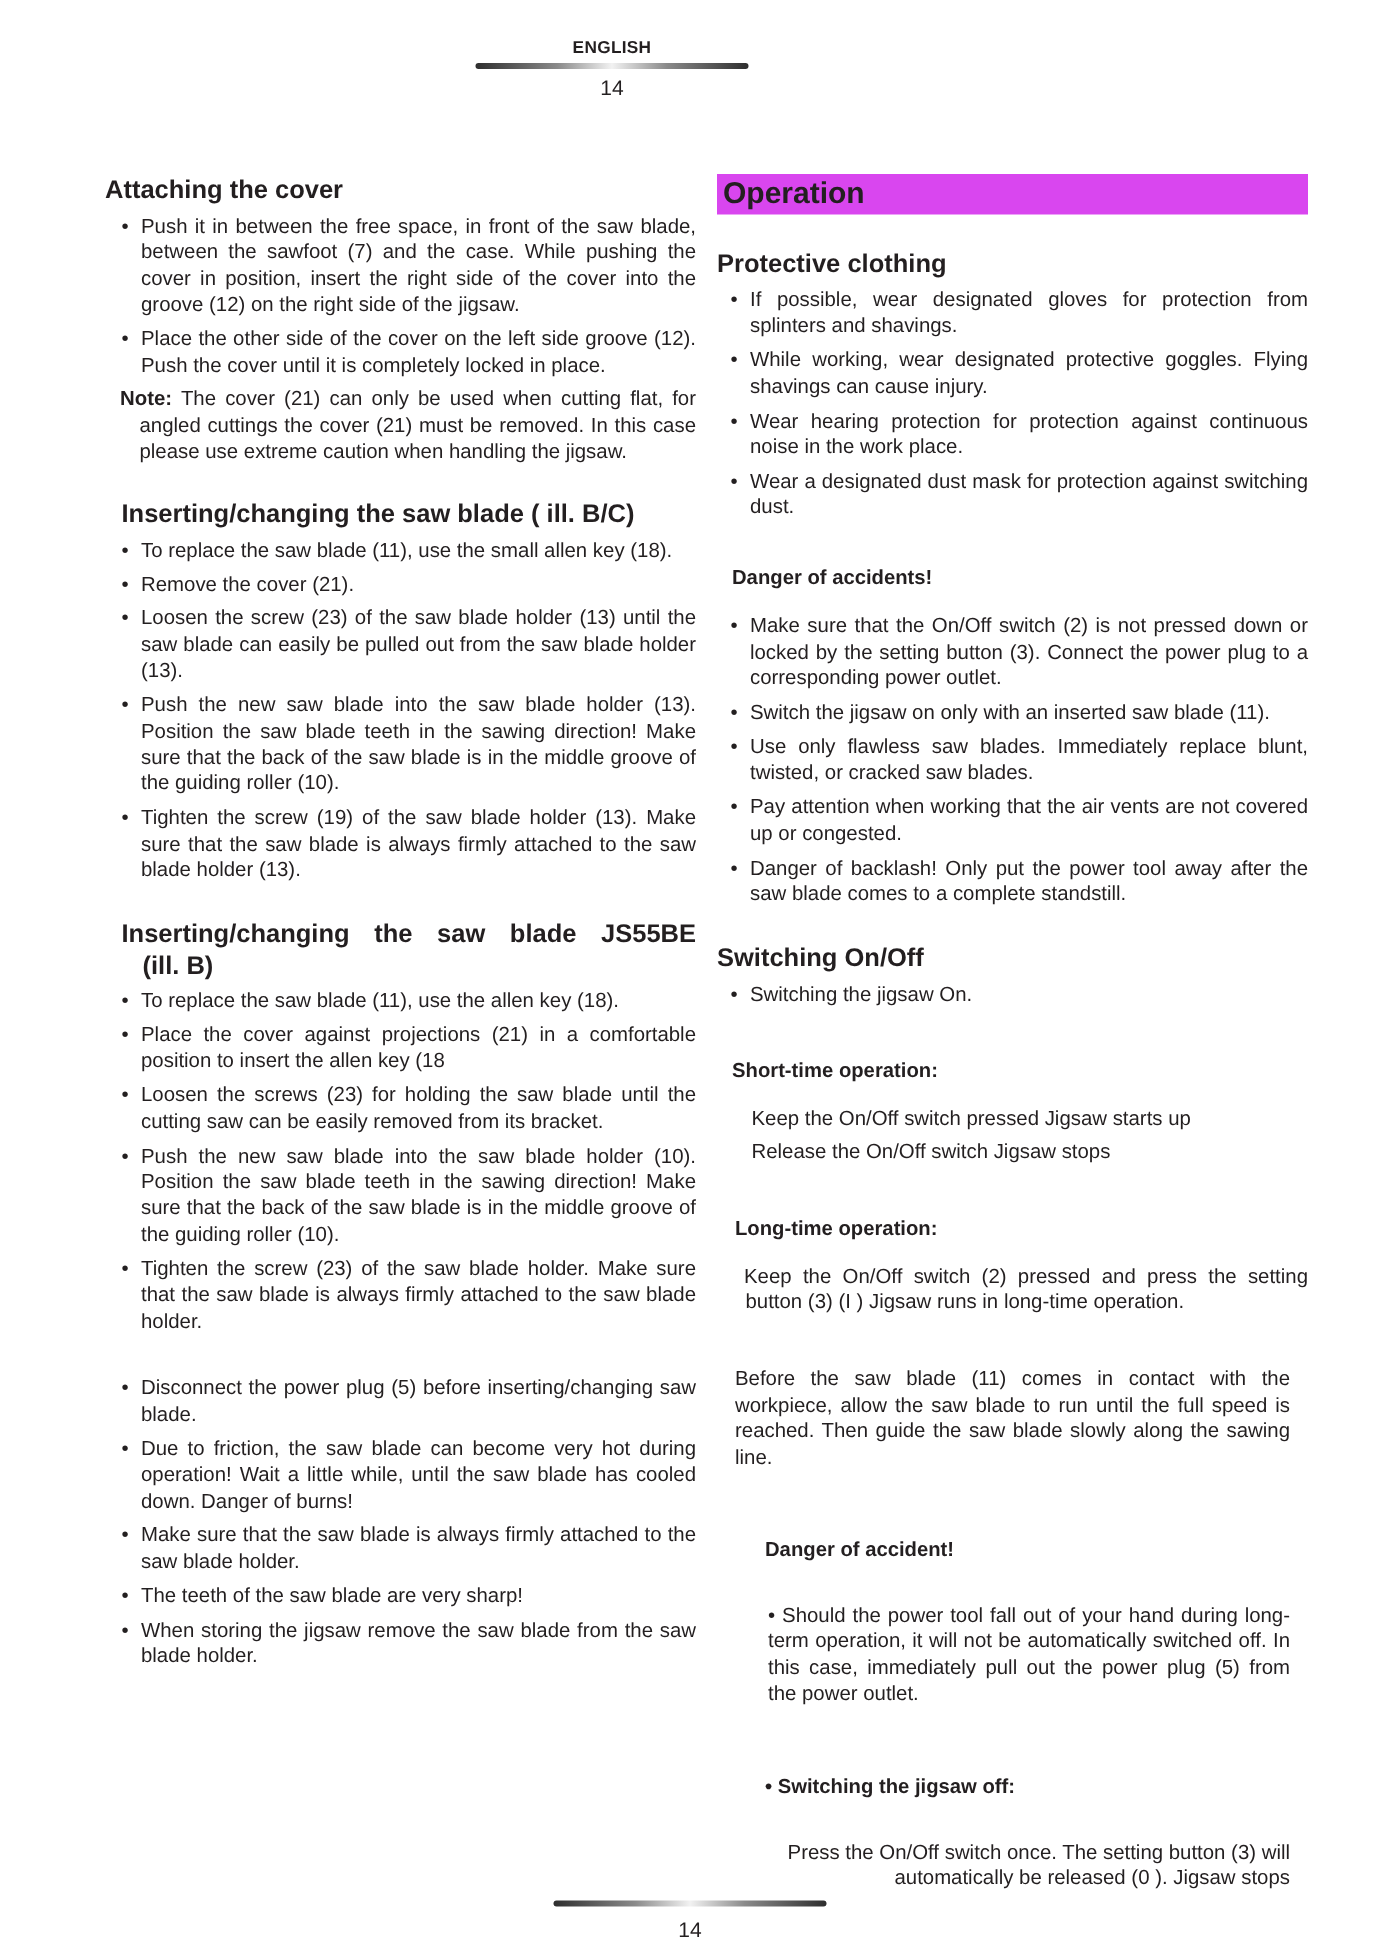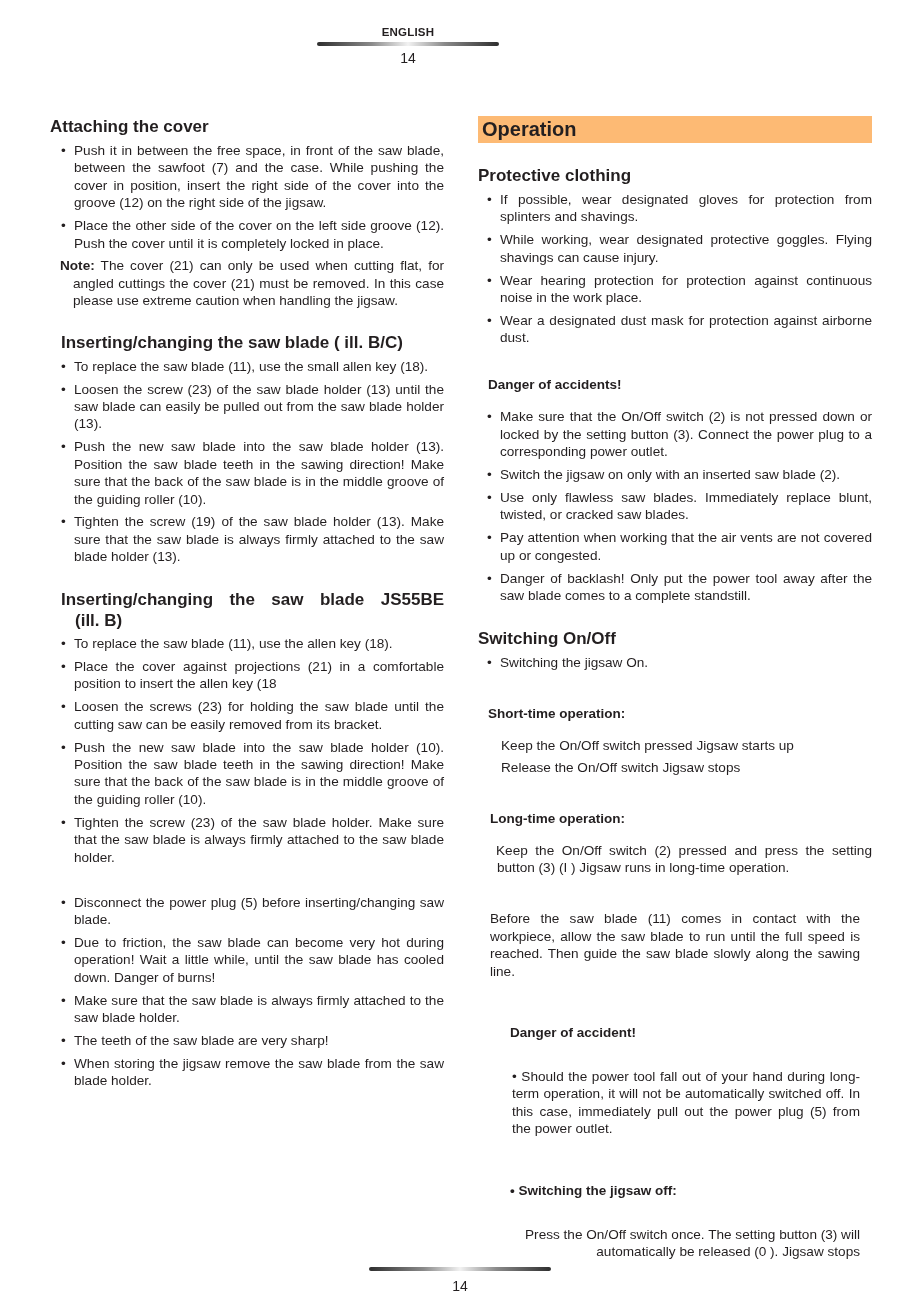--- a/index.html
+++ b/index.html
@@ -11,31 +11,31 @@
     .header .lang { font-size: 11.5px; font-weight: bold; letter-spacing: 0.2px; line-height: 16px; }
     .rule {
       width: 182px; height: 4px; margin: 2px auto 0 auto; border-radius: 2px;
       background: linear-gradient(to right, #2e2e2e 0%, #8a8a8a 30%, #f2f2f2 50%, #8a8a8a 70%, #2e2e2e 100%);
     }
     .header .pnum { font-size: 14px; line-height: 18px; margin-top: 3px; }
     .footer { position: absolute; top: 1265px; left: 0; width: 920px; text-align: center; }
     .footer .pnum { font-size: 14px; line-height: 18px; margin-top: 6px; }
 
     .col { position: absolute; top: 116px; }
-    .col-left { left: 50px; width: 394px; }
+    .col-left { left: 70px; width: 394px; }
     .col-right { left: 478px; width: 394px; }
 
     .h2 { font-size: 17px; font-weight: bold; line-height: 22px; margin: 0; }
     .h2.indent { padding-left: 11px; }
     .h2.just { text-align: justify; text-align-last: justify; }
     .h2-cont { font-size: 17px; font-weight: bold; line-height: 20px; padding-left: 25px; margin: 0; }
     .h4 { font-size: 13.5px; font-weight: bold; line-height: 18px; margin: 10px; }
 
     .op-banner {
-      background: #fdba74; height: 27px; margin-left: 0; margin-right: 0;
+      background: #d946ef; height: 27px; margin-left: 0; margin-right: 0;
       font-size: 20px; font-weight: bold; line-height: 27px; padding-left: 4px;
     }
 
     ul.bullets { list-style: none; margin: 0; padding: 0; }
     ul.bullets li {
       position: relative; font-size: 13.6px; line-height: 17.4px;
       text-align: justify; padding-left: 14px; margin-bottom: 5.5px;
     }
     ul.bullets li::before {
       content: "\2022"; position: absolute; left: 1px; top: 0;
@@ -76,20 +76,21 @@
     <div class="note"><b>Note:</b><span> The cover (21) can only be used when cutting flat, for angled cuttings the cover (21) must be removed. In this case please use extreme caution when handling the jigsaw.</span></div>
   </section>
 
   <div class="sp22"></div>
 
   <section>
     <h2 class="h2 indent">Inserting/changing the saw blade ( ill. B/C)</h2>
     <div class="sp4"></div>
     <ul class="bullets ind">
       <li>To replace the saw blade (11), use the small allen key (18).</li>
+      <li>Remove the cover (21).</li>
       <li>Loosen the screw (23) of the saw blade holder (13) until the saw blade can easily be pulled out from the saw blade holder (13).</li>
       <li>Push the new saw blade into the saw blade holder (13). Position the saw blade teeth in the sawing direction! Make sure that the back of the saw blade is in the middle groove of the guiding roller (10).</li>
       <li>Tighten the screw (19) of the saw blade holder (13). Make sure that the saw blade is always firmly attached to the saw blade holder (13).</li>
     </ul>
   </section>
 
   <div class="sp18"></div>
 
   <section>
     <h2 class="h2 indent just">Inserting/changing the saw blade JS55BE</h2>
@@ -123,32 +124,32 @@
 
   <div class="sp22"></div>
 
   <section>
     <h2 class="h2">Protective clothing</h2>
     <div class="sp4"></div>
     <ul class="bullets ind2">
       <li>If possible, wear designated gloves for protection from splinters and shavings.</li>
       <li>While working, wear designated protective goggles. Flying shavings can cause injury.</li>
       <li>Wear hearing protection for protection against continuous noise in the work place.</li>
-      <li>Wear a designated dust mask for protection against airborne dust.</li>
+      <li>Wear a designated dust mask for protection against switching dust.</li>
     </ul>
   </section>
 
   <div class="sp14"></div>
 
   <section>
     <h4 class="h4">Danger of accidents!</h4>
     <div class="sp4"></div>
     <ul class="bullets ind2">
       <li>Make sure that the On/Off switch (2) is not pressed down or locked by the setting button (3). Connect the power plug to a corresponding power outlet.</li>
-      <li>Switch the jigsaw on only with an inserted saw blade (2).</li>
+      <li>Switch the jigsaw on only with an inserted saw blade (11).</li>
       <li>Use only flawless saw blades. Immediately replace blunt, twisted, or cracked saw blades.</li>
       <li>Pay attention when working that the air vents are not covered up or congested.</li>
       <li>Danger of backlash! Only put the power tool away after the saw blade comes to a complete standstill.</li>
     </ul>
   </section>
 
   <div class="sp18"></div>
 
   <section>
     <h2 class="h2">Switching On/Off</h2>

